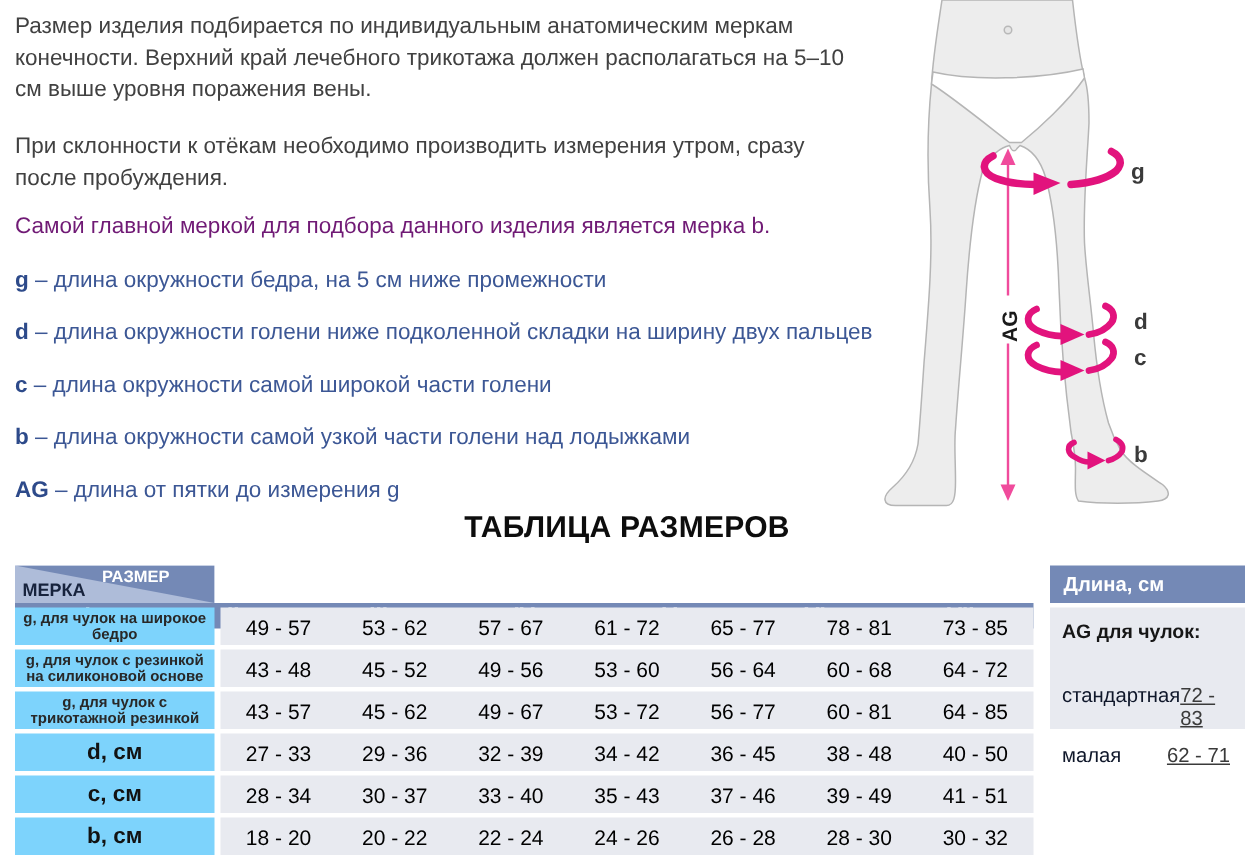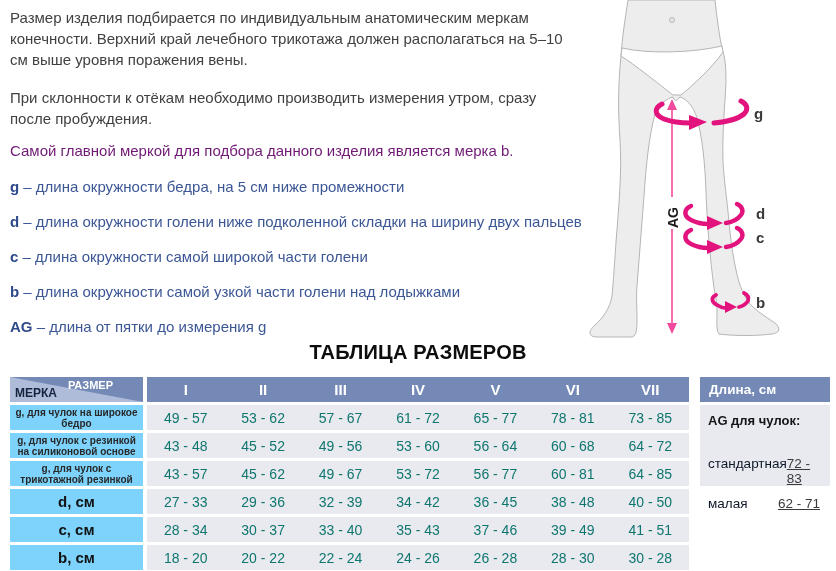--- a/index.html
+++ b/index.html
@@ -18,37 +18,37 @@
 
   
   .figure { position:absolute; left:586px; top:0; width:250px; height:345px; z-index:1; }
 
   
   .table-title { position:absolute; top:341px; left:0; width:836px; text-align:center;
                  font-size:20px; font-weight:bold; color:#0d0d0d; letter-spacing:0.2px; }
 
   
   .size-table { position:absolute; top:377px; left:10px; width:679px; }
-  .t-header { display:flex; height:25px; margin-bottom:3px; }
+  .t-header { display:flex; height:25px; margin-bottom:3px;flex-direction:column; }
   .corner-cell { position:relative; width:133px; height:25px; background:#aebcd9; margin-right:4px; overflow:hidden; flex:none; }
   .corner-dark { position:absolute; inset:0; background:#7489b6; clip-path:polygon(0 0,100% 0,100% 100%); }
   .corner-top { position:absolute; top:2px; left:28px; right:0; text-align:center;
                 font-size:11px; font-weight:bold; color:#fff; z-index:2; }
   .corner-bottom { position:absolute; bottom:2px; left:5px; font-size:12px; font-weight:bold; color:#17233d; z-index:2; }
   .cols-bar { flex:1; display:flex; background:#7489b6; }
   .col-cell { flex:1; display:flex; align-items:center; justify-content:center;
               color:#fff; font-weight:bold; font-size:15px; }
   .t-row { display:flex; height:25px; margin-bottom:3px; }
   .label-cell { width:133px; margin-right:4px; background:#7dd3fc; flex:none;
                 display:flex; flex-direction:column; align-items:center; justify-content:center; text-align:center; }
   .label-cell.small { font-size:10px; line-height:11px; font-weight:bold; color:#282828; padding:0 2px; }
   .label-cell.big { font-size:15px; font-weight:bold; color:#121212; }
   .values-bar { flex:1; display:flex; background:#e8eaf0; }
   .val-cell { flex:1; display:flex; align-items:center; justify-content:center;
-              font-size:14px; color:#0f766e; }
+              font-size:14px; color:#000000; }
 
   
   .length-panel { position:absolute; left:700px; top:377px; width:130px;border-radius:16px; }
   .panel-header { height:25px; background:#7489b6; color:#fff; font-weight:bold; font-size:13.5px;
                   display:flex; align-items:center; padding-left:9px; }
   .panel-body { margin-top:3px; background:#e8eaf0; height:81px; padding:8px 10px 0 8px; }
   .panel-heading { font-size:13px; font-weight:bold; color:#161616; margin-bottom:28px; }
   .panel-row { display:flex; justify-content:space-between; font-size:13.5px; margin-bottom:10px; }
   .p-label { color:#0f172a; }
   .p-value { color:#3a3a3a;text-decoration:underline; }
@@ -216,21 +216,21 @@
         </div>
         <div class="t-row">
           <div class="label-cell big">b, см</div>
           <div class="values-bar">
             <div class="val-cell">18 - 20</div>
             <div class="val-cell">20 - 22</div>
             <div class="val-cell">22 - 24</div>
             <div class="val-cell">24 - 26</div>
             <div class="val-cell">26 - 28</div>
             <div class="val-cell">28 - 30</div>
-            <div class="val-cell">30 - 28</div>
+            <div class="val-cell">30 - 32</div>
           </div>
         </div>
       </div>
   </div>
 
   <div class="length-panel">
     <div class="panel-header">Длина, см</div>
     <div class="panel-body">
       <div class="panel-heading">AG для чулок:</div>
       <div id="panel-rows">

